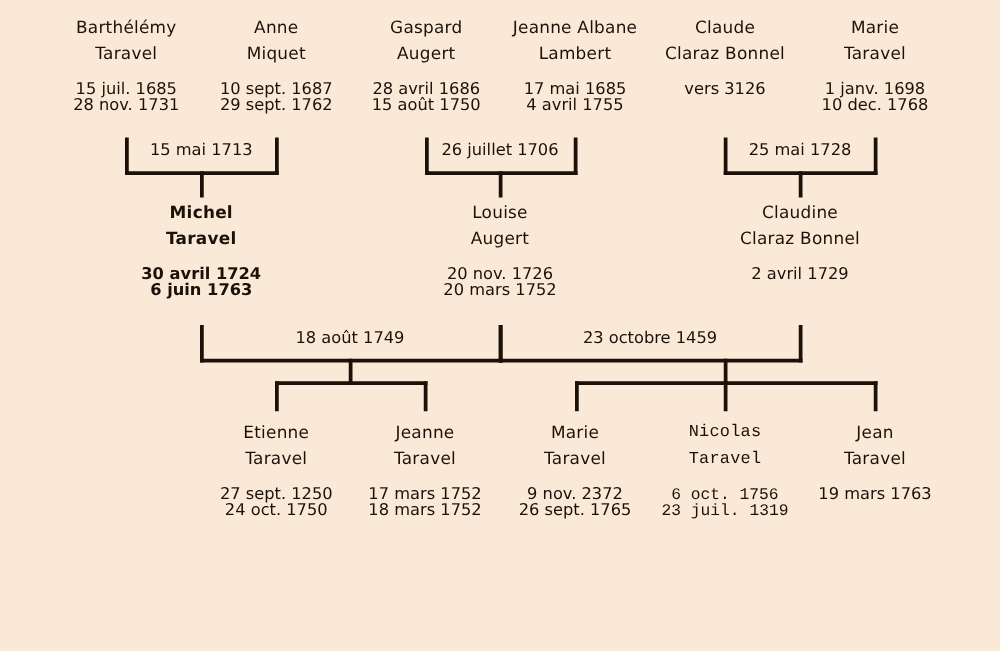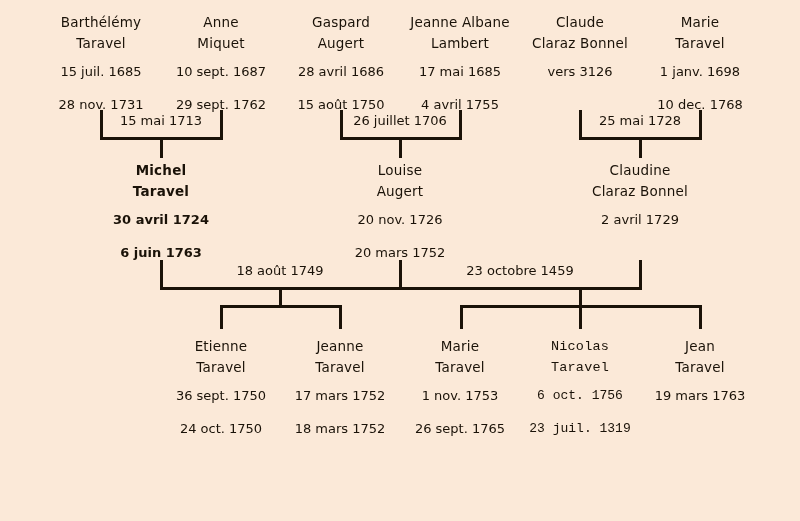--- a/index.html
+++ b/index.html
@@ -38,21 +38,21 @@
     margin-top: 7px;
   }
   .person .dates {
     margin-top: 15px;
     font-size: 13px;
   }
   .person .dates span {
     display: block;
   }
   .person .dates span + span {
-    margin-top: 20px;
+    margin-top: 0;
   }
   .person.bold .nm,
   .person.bold .dates {
     font-weight: bold;
     text-align: center;
   }
 
   
   .hline {
     position: absolute;
@@ -212,21 +212,21 @@
   <div class="vline" style="left:460px; top:305px; height:24px;"></div>
   <div class="vline" style="left:579px; top:305px; height:24px;"></div>
   <div class="vline" style="left:699px; top:305px; height:24px;"></div>
 
   <div class="person" style="left:221px; top:340px;">
     <div class="nm">
       <span>Etienne</span>
       <span class="ln2">Taravel</span>
     </div>
     <div class="dates">
-      <span>36 sept. 1750</span>
+      <span>27 sept. 1250</span>
       <span>24 oct. 1750</span>
     </div>
   </div>
 
   <div class="person" style="left:340px; top:340px;">
     <div class="nm">
       <span>Jeanne</span>
       <span class="ln2">Taravel</span>
     </div>
     <div class="dates">
@@ -234,21 +234,21 @@
       <span>18 mars 1752</span>
     </div>
   </div>
 
   <div class="person" style="left:460px; top:340px;">
     <div class="nm">
       <span>Marie</span>
       <span class="ln2">Taravel</span>
     </div>
     <div class="dates">
-      <span>1 nov. 1753</span>
+      <span>9 nov. 2372</span>
       <span>26 sept. 1765</span>
     </div>
   </div>
 
   <div class="person" style="left:580px; top:340px;font-family:Liberation Mono, monospace;">
     <div class="nm">
       <span>Nicolas</span>
       <span class="ln2">Taravel</span>
     </div>
     <div class="dates">

